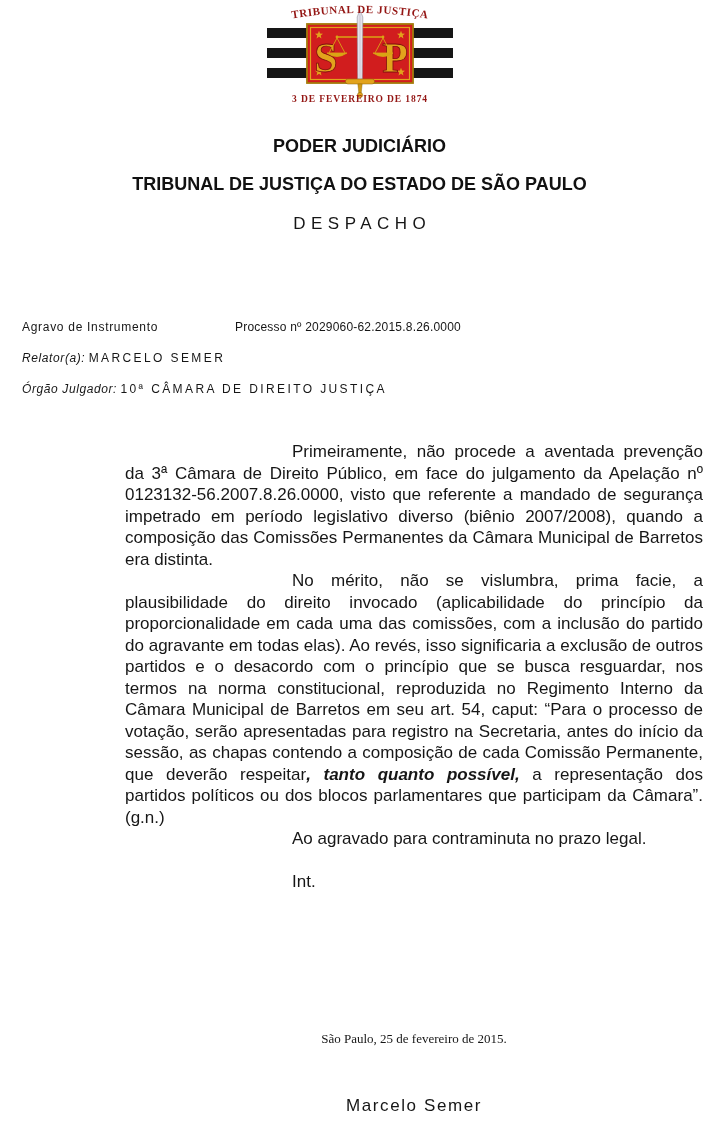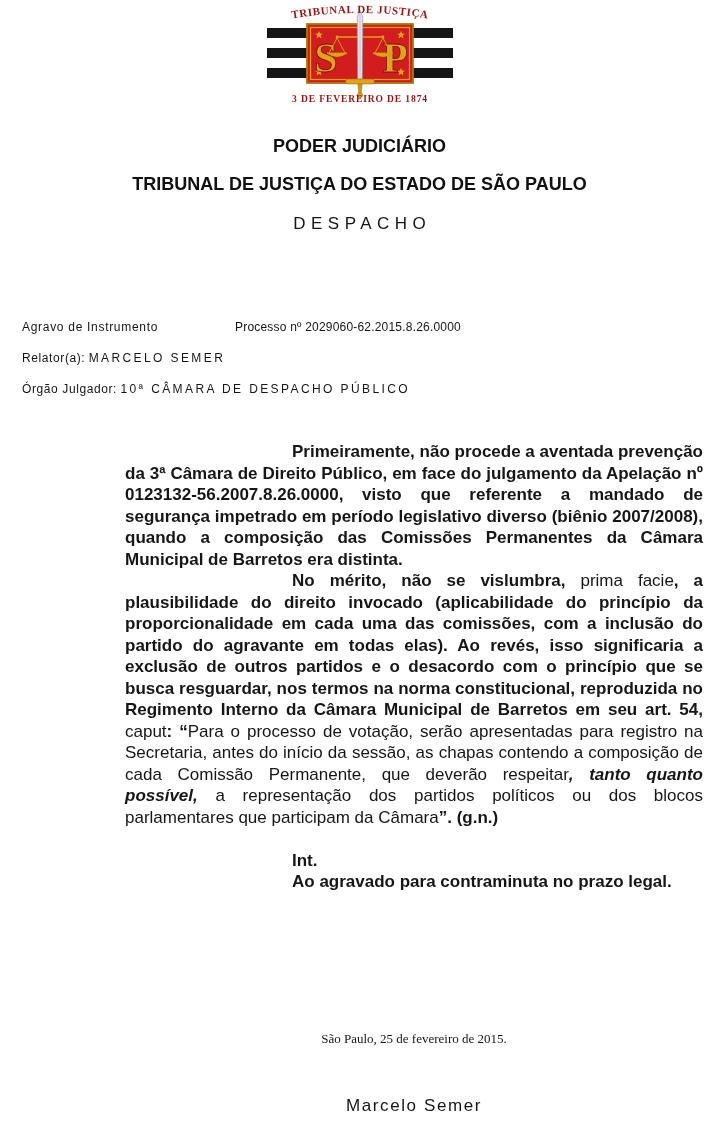--- a/index.html
+++ b/index.html
@@ -22,30 +22,30 @@
   .hdr-line2{top:154px;}
   .doc-type{
     position:absolute;top:214px;left:0;width:719px;text-align:center;
     font-size:17px;letter-spacing:5.5px;padding-left:5.5px;box-sizing:border-box;color:#161616;
   }
   
   .case-info{position:absolute;left:22px;top:312px;font-size:12px;line-height:31px;color:#161616;}
   .case-info .row{white-space:nowrap;}
   .case-type{display:inline-block;width:213px;letter-spacing:0.7px;}
   .proc-number{letter-spacing:0.2px;}
-  .label{letter-spacing:0.6px;}
+  .label{letter-spacing:0.6px;font-style:italic;}
   .caps-spaced{letter-spacing:2.4px;}
   
   .doc-body{
     position:absolute;left:125px;top:441px;width:578px;
     font-size:17px;line-height:21.5px;color:#161616;
   }
   .para{margin:0;text-align:justify;text-indent:167px;}
   .para.gap{margin-top:21.5px;}
-  .seg-normal{font-style:normal;font-weight:bold;}
+  .seg-normal{font-style:normal;font-weight:normal;}
   .seg-italic{}
   .seg-bold-italic{font-style:italic;font-weight:bold;}
   
   .date-line{
     position:absolute;left:125px;top:1031px;width:578px;text-align:center;
     font-family:"Liberation Serif",serif;font-size:13px;color:#161616;
   }
   .signature{
     position:absolute;left:125px;top:1095px;width:578px;text-align:center;
     font-size:17px;line-height:22.5px;letter-spacing:1.6px;color:#161616;
@@ -116,29 +116,29 @@
   <div class="case-info">
     <div class="row">
       <span class="case-type">Agravo de Instrumento</span><span class="proc-number">Processo nº 2029060-62.2015.8.26.0000</span>
     </div>
     <div class="row">
       <span class="label">Relator(a):</span>
       <span class="caps-spaced">MARCELO SEMER</span>
     </div>
     <div class="row">
       <span class="label">Órgão Julgador:</span>
-      <span class="caps-spaced">10ª CÂMARA DE DESPACHO PÚBLICO</span>
+      <span class="caps-spaced">10ª CÂMARA DE DIREITO JUSTIÇA</span>
     </div>
   </div>
 
   <div class="doc-body" id="doc-body">
       <p class="para"><span class="seg-normal">Primeiramente, não procede a aventada prevenção da 3ª Câmara de Direito Público, em face do julgamento da Apelação nº 0123132-56.2007.8.26.0000, visto que referente a mandado de segurança impetrado em período legislativo diverso (biênio 2007/2008), quando a composição das Comissões Permanentes da Câmara Municipal de Barretos era distinta.</span></p>
       <p class="para"><span class="seg-normal">No mérito, não se vislumbra, </span><span class="seg-italic">prima facie</span><span class="seg-normal">, a plausibilidade do direito invocado (aplicabilidade do princípio da proporcionalidade em cada uma das comissões, com a inclusão do partido do agravante em todas elas). Ao revés, isso significaria a exclusão de outros partidos e o desacordo com o princípio que se busca resguardar, nos termos na norma constitucional, reproduzida no Regimento Interno da Câmara Municipal de Barretos em seu art. 54, </span><span class="seg-italic">caput</span><span class="seg-normal">: “</span><span class="seg-italic">Para o processo de votação, serão apresentadas para registro na Secretaria, antes do início da sessão, as chapas contendo a composição de cada Comissão Permanente, que deverão respeitar</span><span class="seg-bold-italic">, tanto quanto possível,</span><span class="seg-italic"> a representação dos partidos políticos ou dos blocos parlamentares que participam da Câmara</span><span class="seg-normal">”. (g.n.)</span></p>
+      <p class="para"><span class="seg-normal">Ao agravado para contraminuta no prazo legal.</span></p>
       <p class="para gap"><span class="seg-normal">Int.</span></p>
-      <p class="para"><span class="seg-normal">Ao agravado para contraminuta no prazo legal.</span></p>
     </div>
 
   <div class="date-line">São Paulo, 25 de fevereiro de 2015.</div>
   <div class="signature">
     <div>Marcelo Semer</div>
   </div>
 
 </div>
 
 </body></html>

